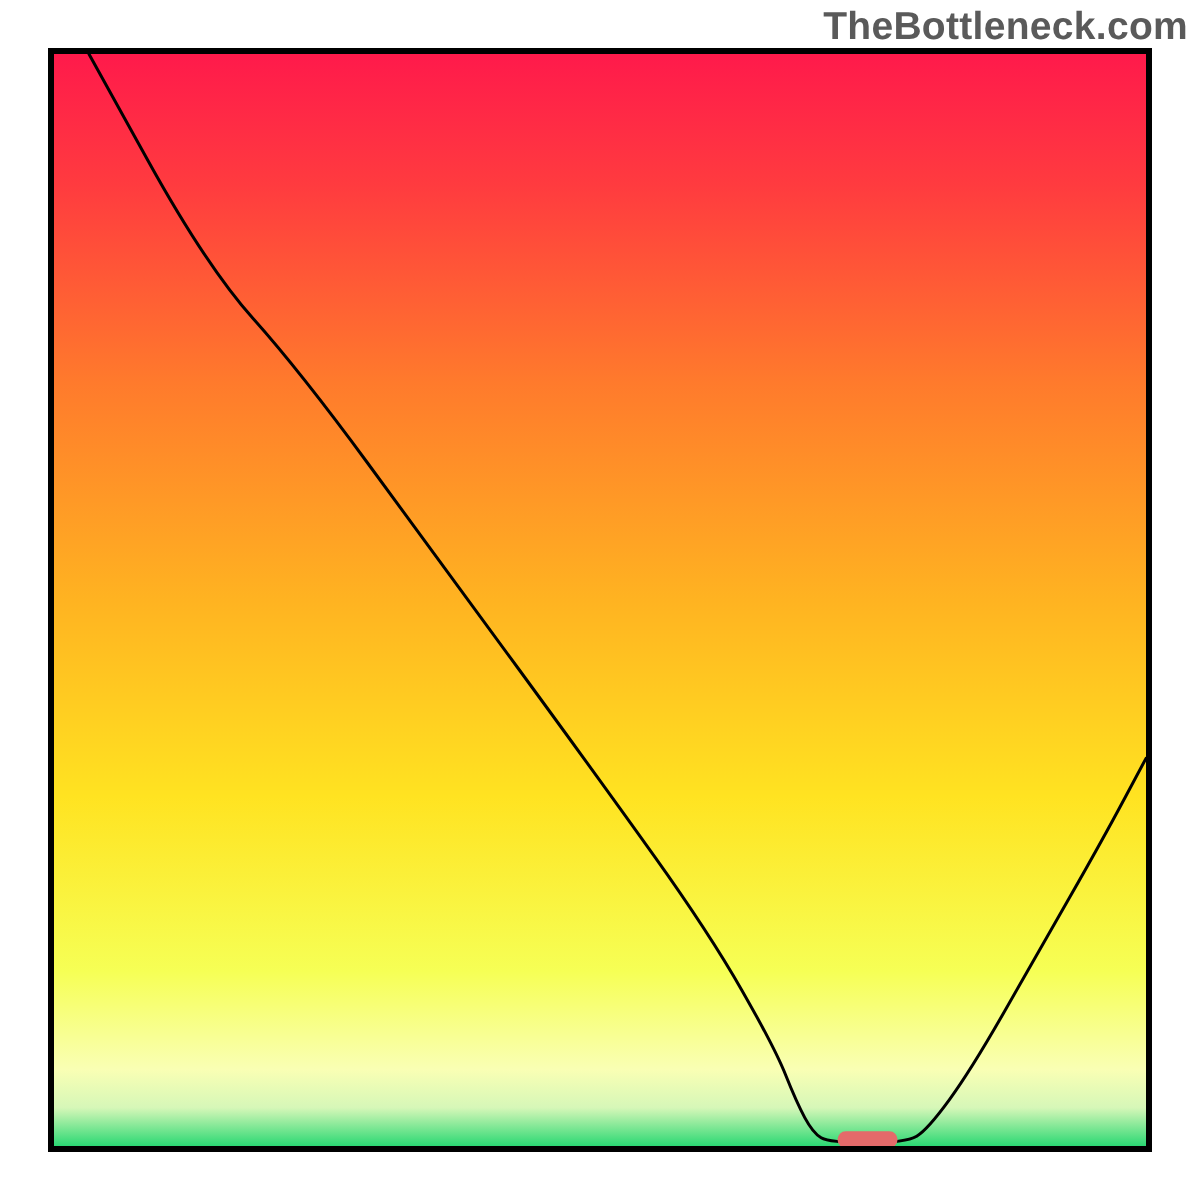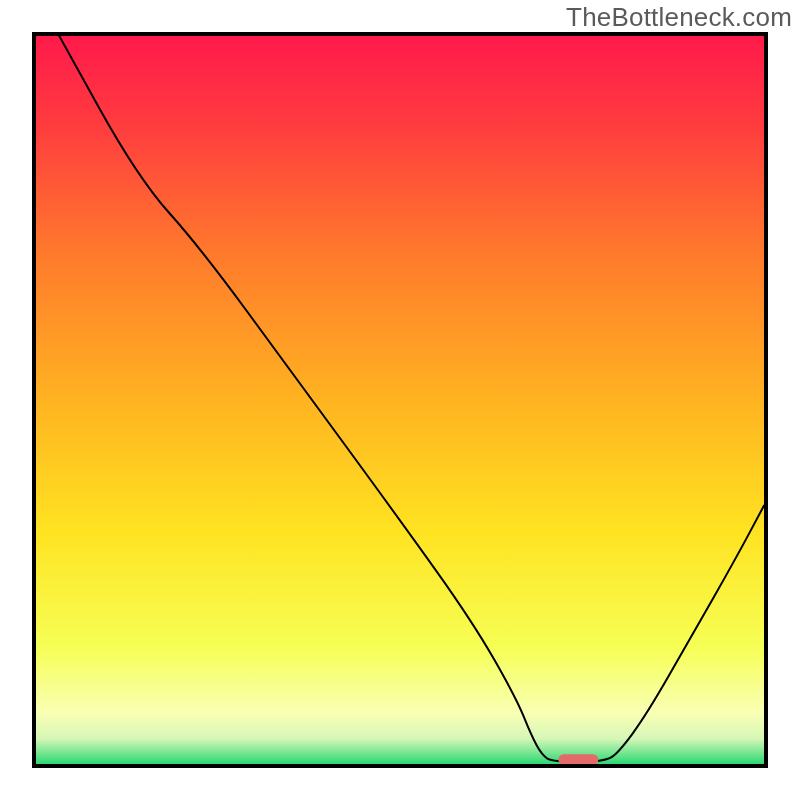--- a/index.html
+++ b/index.html
@@ -14,21 +14,21 @@
     position: relative;
     width: 800px;
     height: 800px;
   }
   .watermark {
     position: absolute;
     top: 2px;
     right: 8px;
     font-family: Arial, Helvetica, sans-serif;
     font-size: 26px;
-    font-weight: normal;
+    font-weight: bold;
     color: #5a5a5a;
     letter-spacing: 0.2px;
   }
   svg {
     display: block;
   }
 </style>
 </head>
 <body>
 

